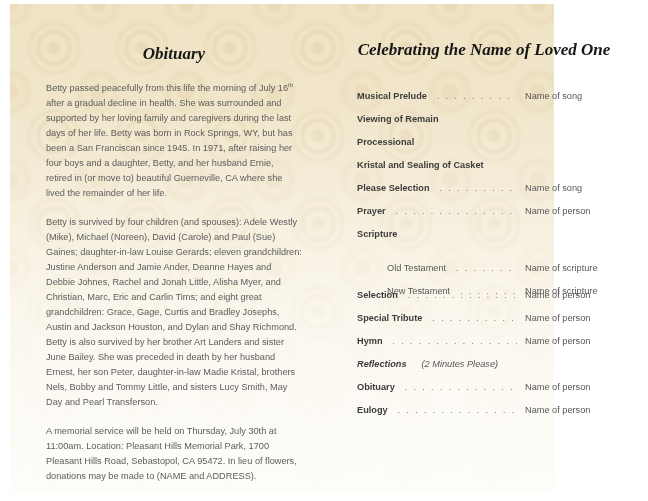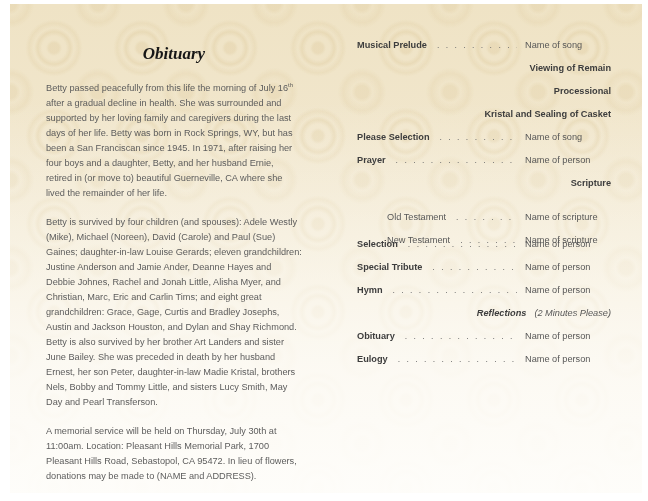--- a/index.html
+++ b/index.html
@@ -6,21 +6,21 @@
   body{
     width:648px;height:501px;
     background:#ffffff;
     font-family:"Liberation Sans", sans-serif;
     position:relative;
     overflow:hidden;
   }
   .card{
     position:absolute;
     left:10px;top:4px;
-    width:632px;height:489px;
+    width:544px;height:489px;
     background:
       linear-gradient(180deg, rgba(252,250,243,0) 0%, rgba(252,250,243,0) 20%, rgba(252,250,243,0.45) 48%, rgba(253,251,246,0.85) 74%, rgba(254,253,250,0.97) 100%),
       radial-gradient(circle, rgba(219,198,150,0.30) 8%, rgba(219,198,150,0) 13%, rgba(219,198,150,0) 19%, rgba(219,198,150,0.32) 26%, rgba(219,198,150,0) 32%, rgba(219,198,150,0.22) 40%, rgba(219,198,150,0) 46%),
       radial-gradient(circle, rgba(219,198,150,0.26) 10%, rgba(219,198,150,0) 17%, rgba(219,198,150,0.20) 30%, rgba(219,198,150,0) 39%),
       linear-gradient(180deg, #efe3c5 0%, #f2e8d0 40%, #f7f0df 75%, #fbf7ec 100%);
     background-size:auto, 88px 88px, 88px 88px, auto;
     background-position:0 0, 0 0, 44px 44px, 0 0;
   }
   .page{position:absolute;top:0;}
   .page h1{
@@ -53,35 +53,34 @@
     position:absolute;left:347px;top:36px;width:254px;
   }
   .right-col h1{margin-bottom:31px;}
   .row{
     display:flex;
     align-items:baseline;
     height:15px;
     margin-bottom:8px;
     font-size:9.2px;
     color:#555555;
-    justify-content:flex-end;
   }
   .row .lbl{
     flex:0 0 auto;
     font-weight:bold;
     color:#3d3d3d;
     white-space:nowrap;
   }
   .row.sub{margin-left:30px;}
   .row.sub .lbl{font-weight:normal;color:#575757;margin-top:19px;}
   .row.tight{margin-bottom:0;}
   .row.spaced{margin-top:4px;font-style:italic;}
   .row .note{
     flex:0 0 auto;
-    margin-left:8px;
+    margin-left:15px;
     white-space:nowrap;
     color:#575757;
   }
   .row .leader{
     flex:1 1 auto;
     overflow:hidden;
     white-space:nowrap;
     color:#6f6f6f;
     font-size:8.6px;
     letter-spacing:2px;
@@ -99,20 +98,21 @@
 <div class="card">
 
   <section class="page left-col">
     <h1>Obituary</h1>
     <p><span>Betty passed peacefully from this life the morning of July 16</span><sup>th</sup><span> after a gradual decline in health.  She was surrounded and supported by her loving family and caregivers during the last days of her life.  Betty was born in Rock Springs, WY, but has been a San Franciscan since 1945.  In 1971, after raising her four boys and a daughter, Betty, and her husband Ernie, retired in (or move to) beautiful Guerneville, CA where she lived the remainder of her life.</span></p>
     <p>Betty is survived by four children (and spouses): Adele Westly (Mike), Michael (Noreen), David (Carole) and Paul (Sue) Gaines;  daughter-in-law Louise Gerards;  eleven grandchildren: Justine Anderson and Jamie Ander, Deanne Hayes and Debbie Johnes, Rachel and Jonah Little, Alisha Myer, and Christian, Marc, Eric and Carlin Tims;  and eight great grandchildren: Grace, Gage, Curtis and Bradley Josephs, Austin and Jackson Houston, and Dylan and Shay Richmond.  Betty is also survived by her brother Art Landers and sister June Bailey.  She was preceded in death by her husband Ernest, her son Peter, daughter-in-law Madie Kristal, brothers Nels, Bobby and Tommy Little, and sisters Lucy Smith, May Day and Pearl Transferson.</p>
     <p>A memorial service will be held on Thursday, July 30th at 11:00am.  Location:  Pleasant Hills Memorial Park, 1700 Pleasant Hills Road, Sebastopol, CA 95472.  In lieu of flowers, donations may be made to (NAME and ADDRESS).</p>
   </section>
 
   <section class="page right-col">
+    <h1>Celebrating the Name of Loved One</h1>
 
     <div class="row">
       <span class="lbl">Musical Prelude</span>
       <span class="leader">. . . . . . . . . . . . . . . . . . . . . . . . . . . . . . . . . . . . . . . .</span>
       <span class="val">Name of song</span>
     </div>
 
     <div class="row">
       <span class="lbl">Viewing of Remain</span>
     </div>

